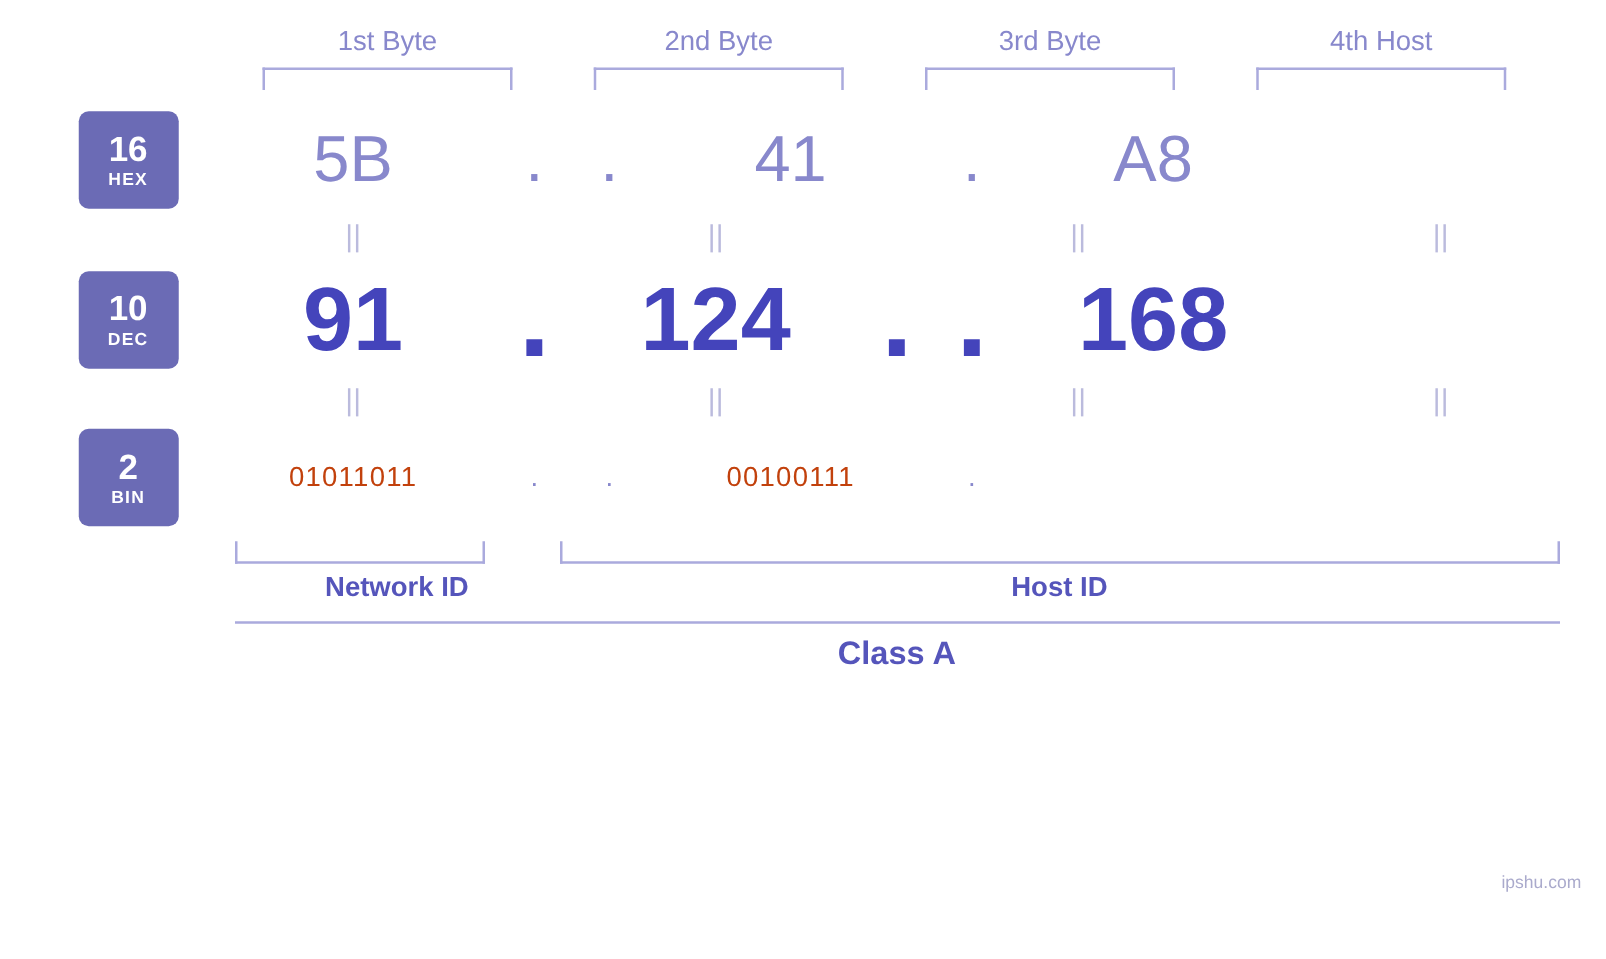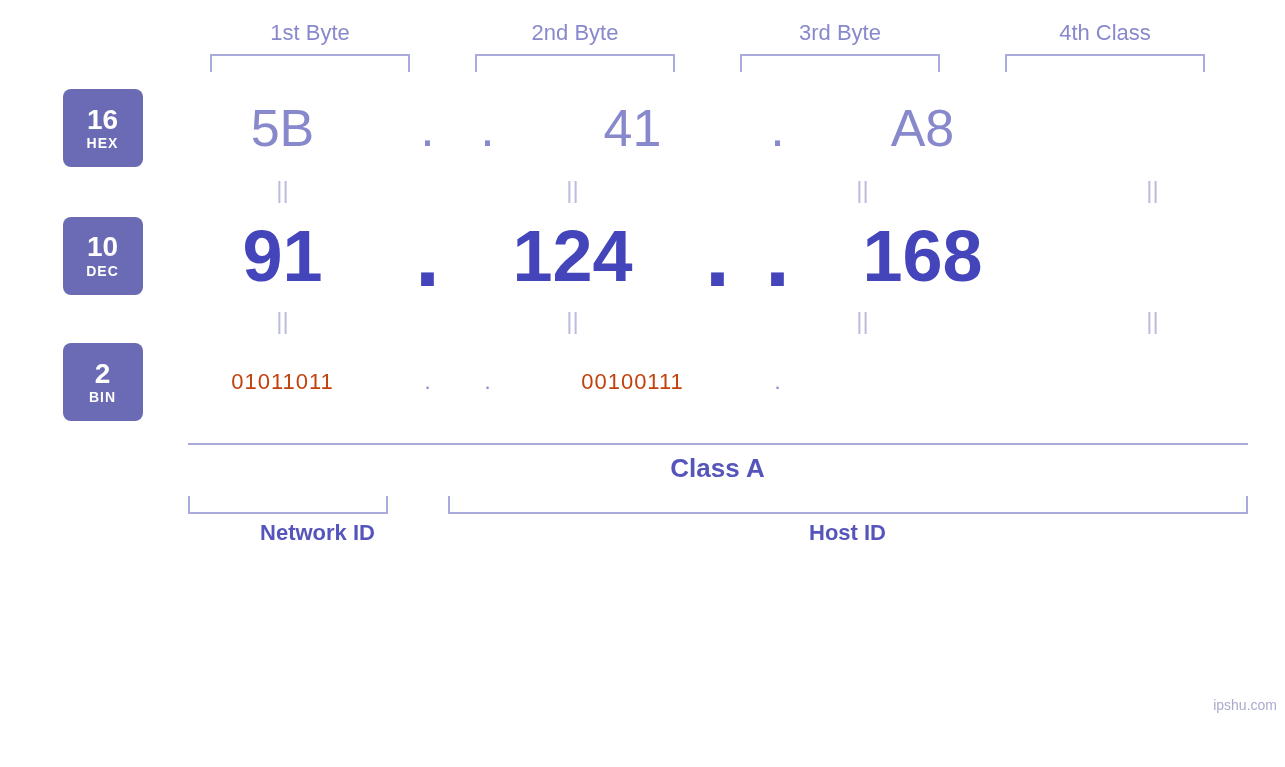--- a/index.html
+++ b/index.html
@@ -126,21 +126,21 @@
     .dot-bin {
       color: #8888cc;
       font-size: 22px;
       text-align: center;
     }
 
     
     .watermark {
       position: absolute;
       bottom: 10px;
-      right: 8px;
+      right: 20px;
       color: #aaaacc;
       font-size: 14px;
     }
 
     
     .spacer-label { width: 130px; }
 
     .row-eq {
       display: flex;
       width: 1230px;
@@ -154,21 +154,21 @@
   </style>
 </head>
 <body>
 
 <div class="container">
 
   <div class="byte-headers">
     <div class="byte-header">1st Byte</div>
     <div class="byte-header">2nd Byte</div>
     <div class="byte-header">3rd Byte</div>
-    <div class="byte-header">4th Class</div>
+    <div class="byte-header">4th Host</div>
   </div>
 
   <div class="bracket-tops">
     <div class="bracket-top"></div>
     <div class="bracket-top"></div>
     <div class="bracket-top"></div>
     <div class="bracket-top"></div>
   </div>
 
   <div class="row-eq" style="margin-top:8px;">
@@ -230,35 +230,35 @@
         <span class="base-text">BIN</span>
       </div>
     </div>
     <div class="bin-value" style="flex:0 0 230px;">01011011</div>
     <div class="dot-bin" style="flex:0 0 60px;">.</div>
     <div class="dot-bin" style="flex:0 0 60px;">.</div>
     <div class="bin-value" style="flex:0 0 230px;">00100111</div>
     <div class="dot-bin" style="flex:0 0 60px;">.</div>
   </div>
 
+  <div style="width:1060px; margin-left:150px; margin-top:4px;">
+    <div style="display:flex; gap:0;">
+
+      <div style="width:200px; height:18px; border-bottom:2px solid #aaaadd; border-left:2px solid #aaaadd; border-right:2px solid #aaaadd;"></div>
+
+      <div style="width:60px;"></div>
+
+      <div style="flex:1; height:18px; border-bottom:2px solid #aaaadd; border-left:2px solid #aaaadd; border-right:2px solid #aaaadd;"></div>
+    </div>
+    <div style="display:flex; margin-top:6px;">
+      <div style="width:260px; text-align:center; color:#5555bb; font-size:22px; font-weight:600;">Network ID</div>
+      <div style="flex:1; text-align:center; color:#5555bb; font-size:22px; font-weight:600;">Host ID</div>
+    </div>
+  </div>
+
   <div style="width:1060px; margin-left:150px; margin-top:14px;">
     <div style="border-bottom:2px solid #aaaadd; width:100%;"></div>
     <div style="text-align:center; color:#5555bb; font-size:26px; font-weight:600; padding:8px 0;">Class A</div>
   </div>
 
-  <div style="width:1060px; margin-left:150px; margin-top:4px;">
-    <div style="display:flex; gap:0;">
-
-      <div style="width:200px; height:18px; border-bottom:2px solid #aaaadd; border-left:2px solid #aaaadd; border-right:2px solid #aaaadd;"></div>
-
-      <div style="width:60px;"></div>
-
-      <div style="flex:1; height:18px; border-bottom:2px solid #aaaadd; border-left:2px solid #aaaadd; border-right:2px solid #aaaadd;"></div>
-    </div>
-    <div style="display:flex; margin-top:6px;">
-      <div style="width:260px; text-align:center; color:#5555bb; font-size:22px; font-weight:600;">Network ID</div>
-      <div style="flex:1; text-align:center; color:#5555bb; font-size:22px; font-weight:600;">Host ID</div>
-    </div>
-  </div>
-
   <div class="watermark">ipshu.com</div>
 
 </div>
 
 </body></html>

